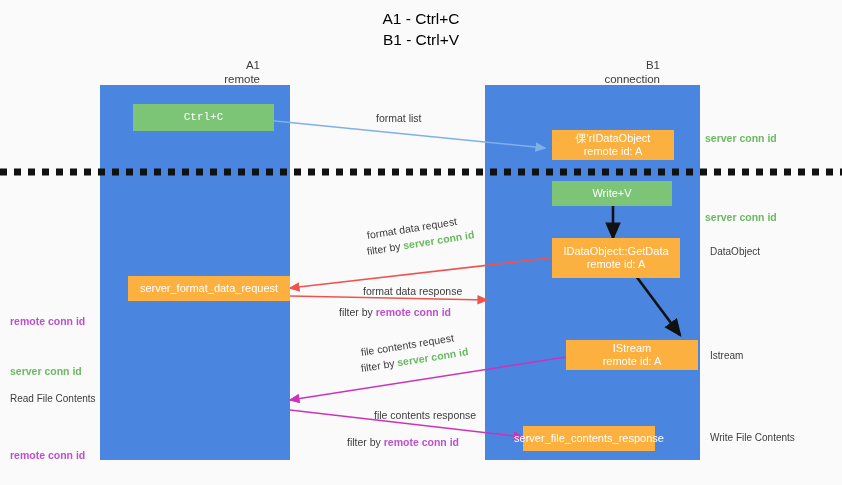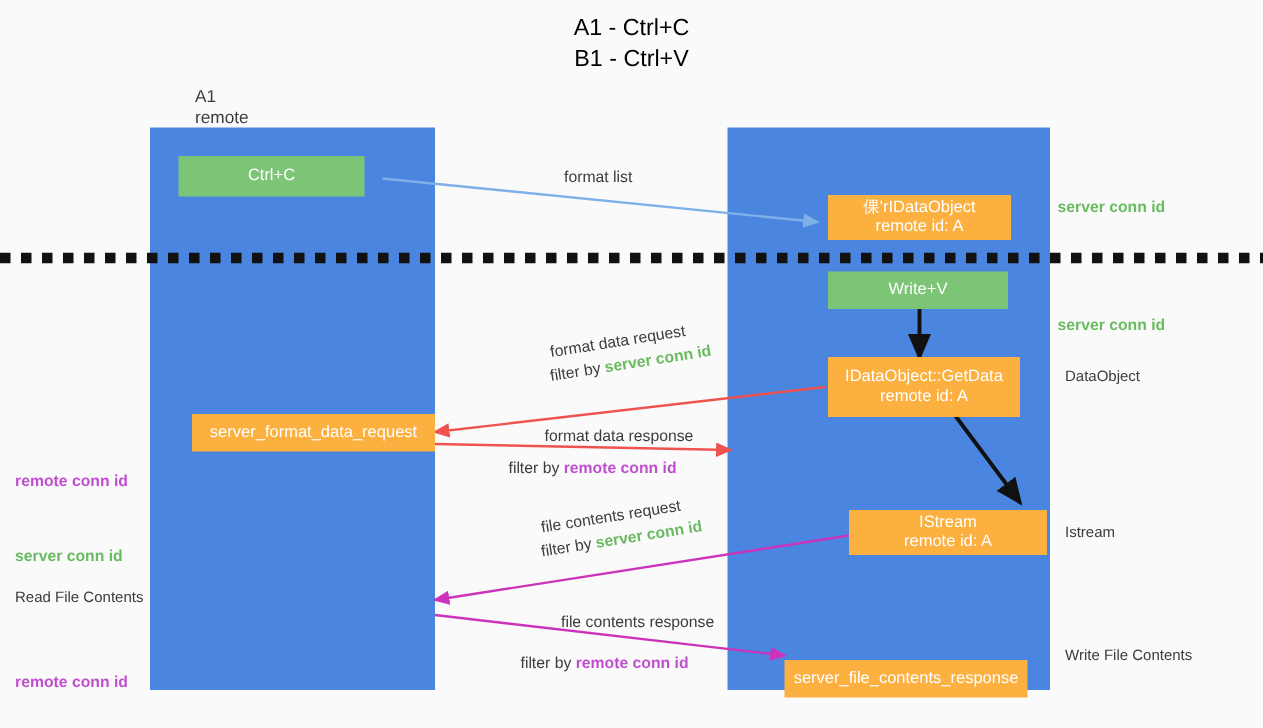--- a/index.html
+++ b/index.html
@@ -34,21 +34,21 @@
     top: 8px;
     width: 842px;
     text-align: center;
     font-size: 15.5px;
     line-height: 21px;
     color: #000000;
     white-space: pre;
   }
   .col-head {
     position: absolute;
-    text-align: left;
+    text-align: right;
     font-size: 11.5px;
     line-height: 14px;
     color: #3c3c3c;
     white-space: pre;
   }
   .lane {
     position: absolute;
     background: #4a86e0;
   }
   .box {
@@ -91,20 +91,21 @@
 </head>
 <body>
 
 <div class="stage">
 
   <div class="title">A1 - Ctrl+C
 B1 - Ctrl+V</div>
 
   <div class="col-head" style="left:130px; top:58px; width:130px;"><span>A1</span><br><span>remote</span></div>
 
+  <div class="col-head" style="left:530px; top:58px; width:130px;"><span>B1</span><br><span>connection</span></div>
 
   <div class="lane" style="left:100px; top:85px; width:190px; height:375px;"></div>
   <div class="lane" style="left:485px; top:85px; width:215px; height:375px;"></div>
 
   <svg class="svg-layer" viewBox="0 0 842 485">
     <defs>
       <marker id="ah-blue" markerWidth="7" markerHeight="7" refX="6" refY="3" orient="auto">
         <path d="M0,0 L7,3 L0,6 z" fill="#7fb0e8"></path>
       </marker>
       <marker id="ah-red" markerWidth="7" markerHeight="7" refX="6" refY="3" orient="auto">
@@ -126,21 +127,21 @@
 
     <line x1="550" y1="258" x2="290" y2="288" stroke="#ef5350" stroke-width="1.6" marker-end="url(#ah-red)"></line>
     <line x1="290" y1="296" x2="487" y2="300" stroke="#ef5350" stroke-width="1.6" marker-end="url(#ah-red)"></line>
 
     <line x1="630" y1="268" x2="680" y2="335" stroke="#111111" stroke-width="2.6" marker-end="url(#ah-black)"></line>
 
     <line x1="566" y1="357" x2="290" y2="400" stroke="#cc33bb" stroke-width="1.6" marker-end="url(#ah-mag)"></line>
     <line x1="290" y1="410" x2="523" y2="437" stroke="#cc33bb" stroke-width="1.6" marker-end="url(#ah-mag)"></line>
   </svg>
 
-  <div class="box green" style="left:119px; top:104px; width:124px; height:27px;">Ctrl+C</div>
+  <div class="box green" style="left:133px; top:104px; width:141px; height:27px;font-family:Liberation Mono, monospace;">Ctrl+C</div>
 
   <div class="box orange" style="left:552px; top:130px; width:122px; height:30px;">倮'rIDataObject
 remote id: A</div>
 
   <div class="lbl green" style="left:705px; top:131px;">server conn id</div>
 
   <div class="box green" style="left:552px; top:181px; width:120px; height:25px;">Write+V</div>
 
   <div class="lbl green" style="left:705px; top:210px;">server conn id</div>
 
@@ -175,19 +176,19 @@
 
   <div class="stack" style="left:10px; top:412px;">
     <div class="row p">remote conn id</div>
     
   </div>
 
 
   <div class="lbl" style="left:374px; top:408px;">file contents response</div>
   <div class="lbl" style="left:347px; top:435px;"><span class="dark">filter by </span><span class="lbl purple" style="position:static;">remote conn id</span></div>
 
-  <div class="box orange" style="left:523px; top:440px; width:162px; height:25px;">server_file_contents_response</div>
+  <div class="box orange" style="left:523px; top:426px; width:132px; height:25px;">server_file_contents_response</div>
 
   <div class="side-note" style="left:710px; top:431px;">Write File Contents</div>
 
   <div class="lbl" style="left:376px; top:111px;">format list</div>
 
 </div>
 
 </body></html>

